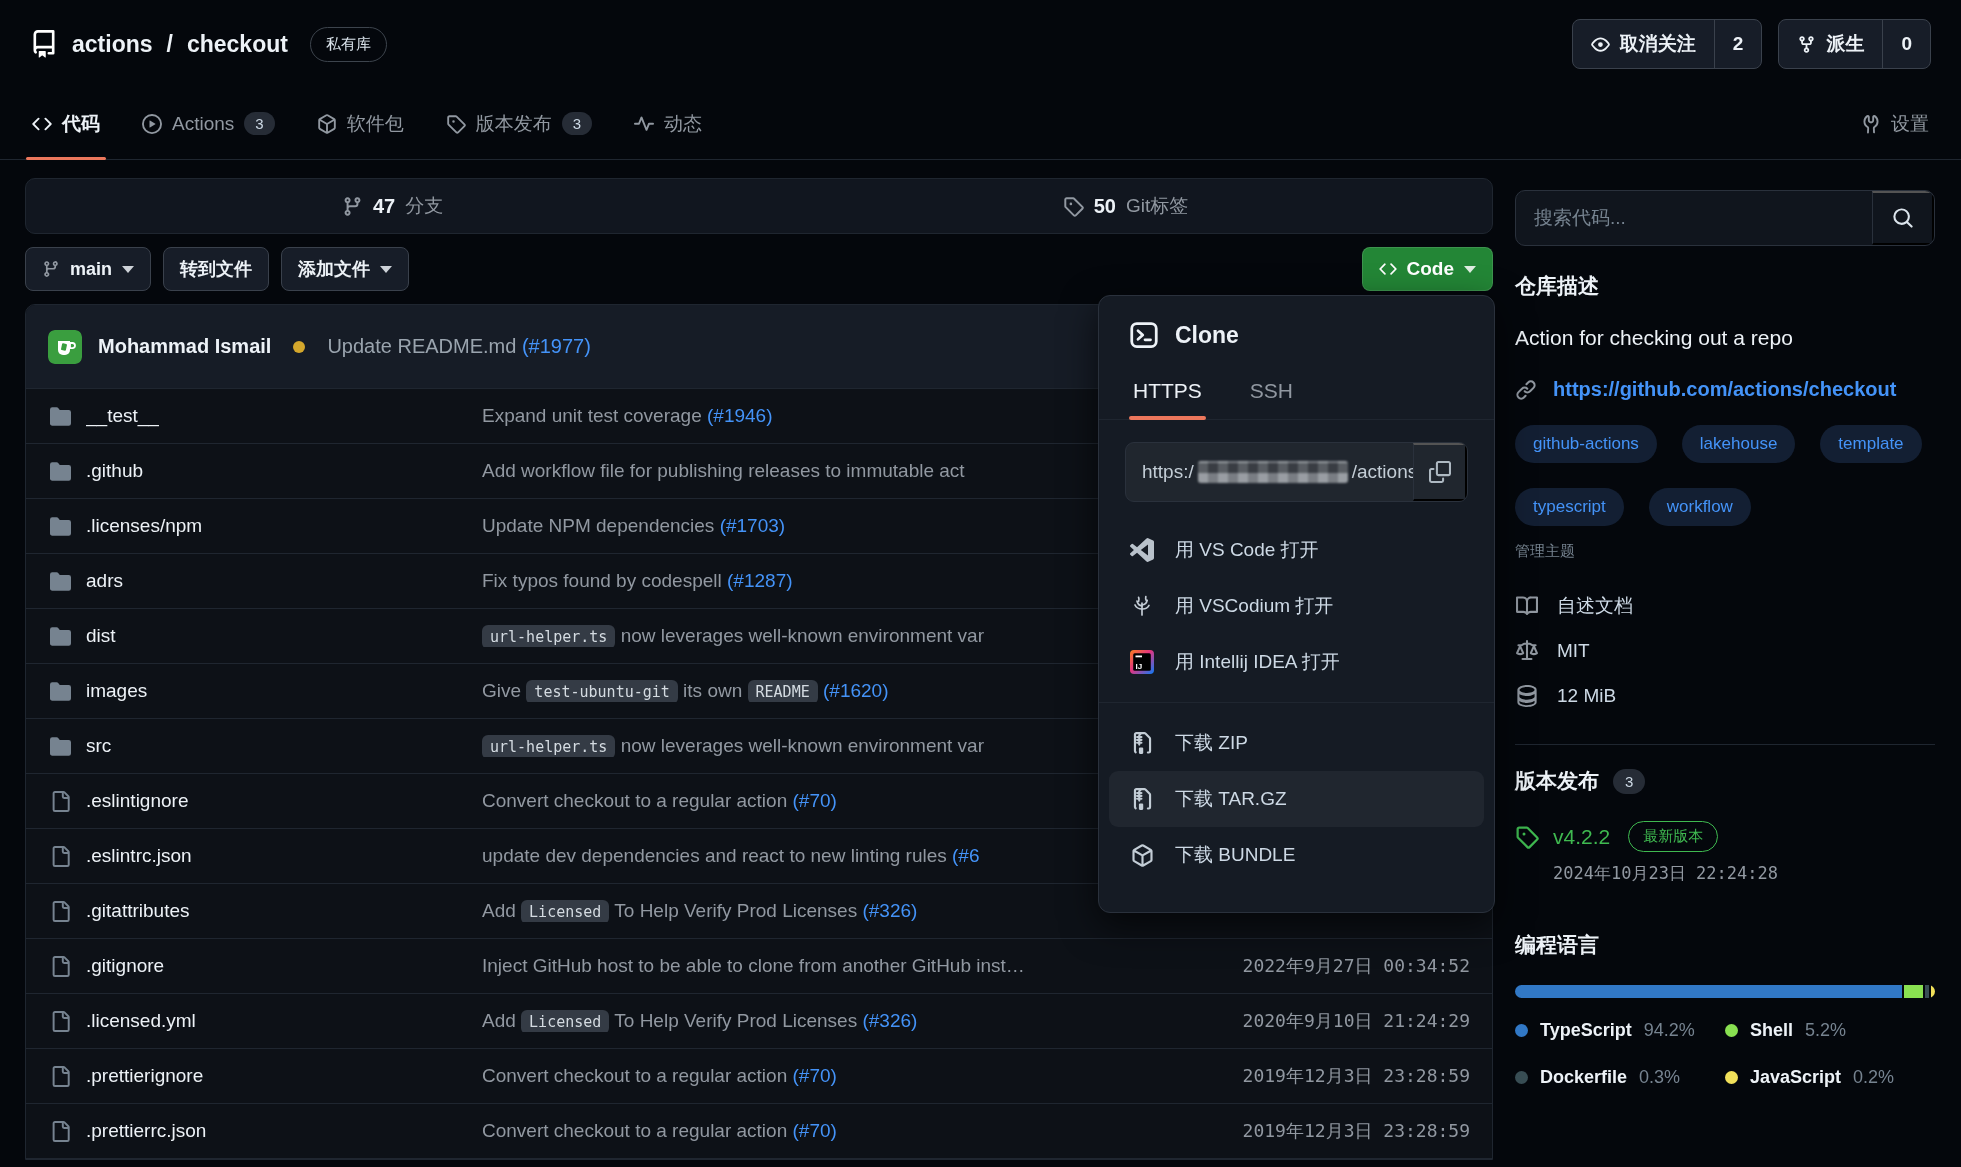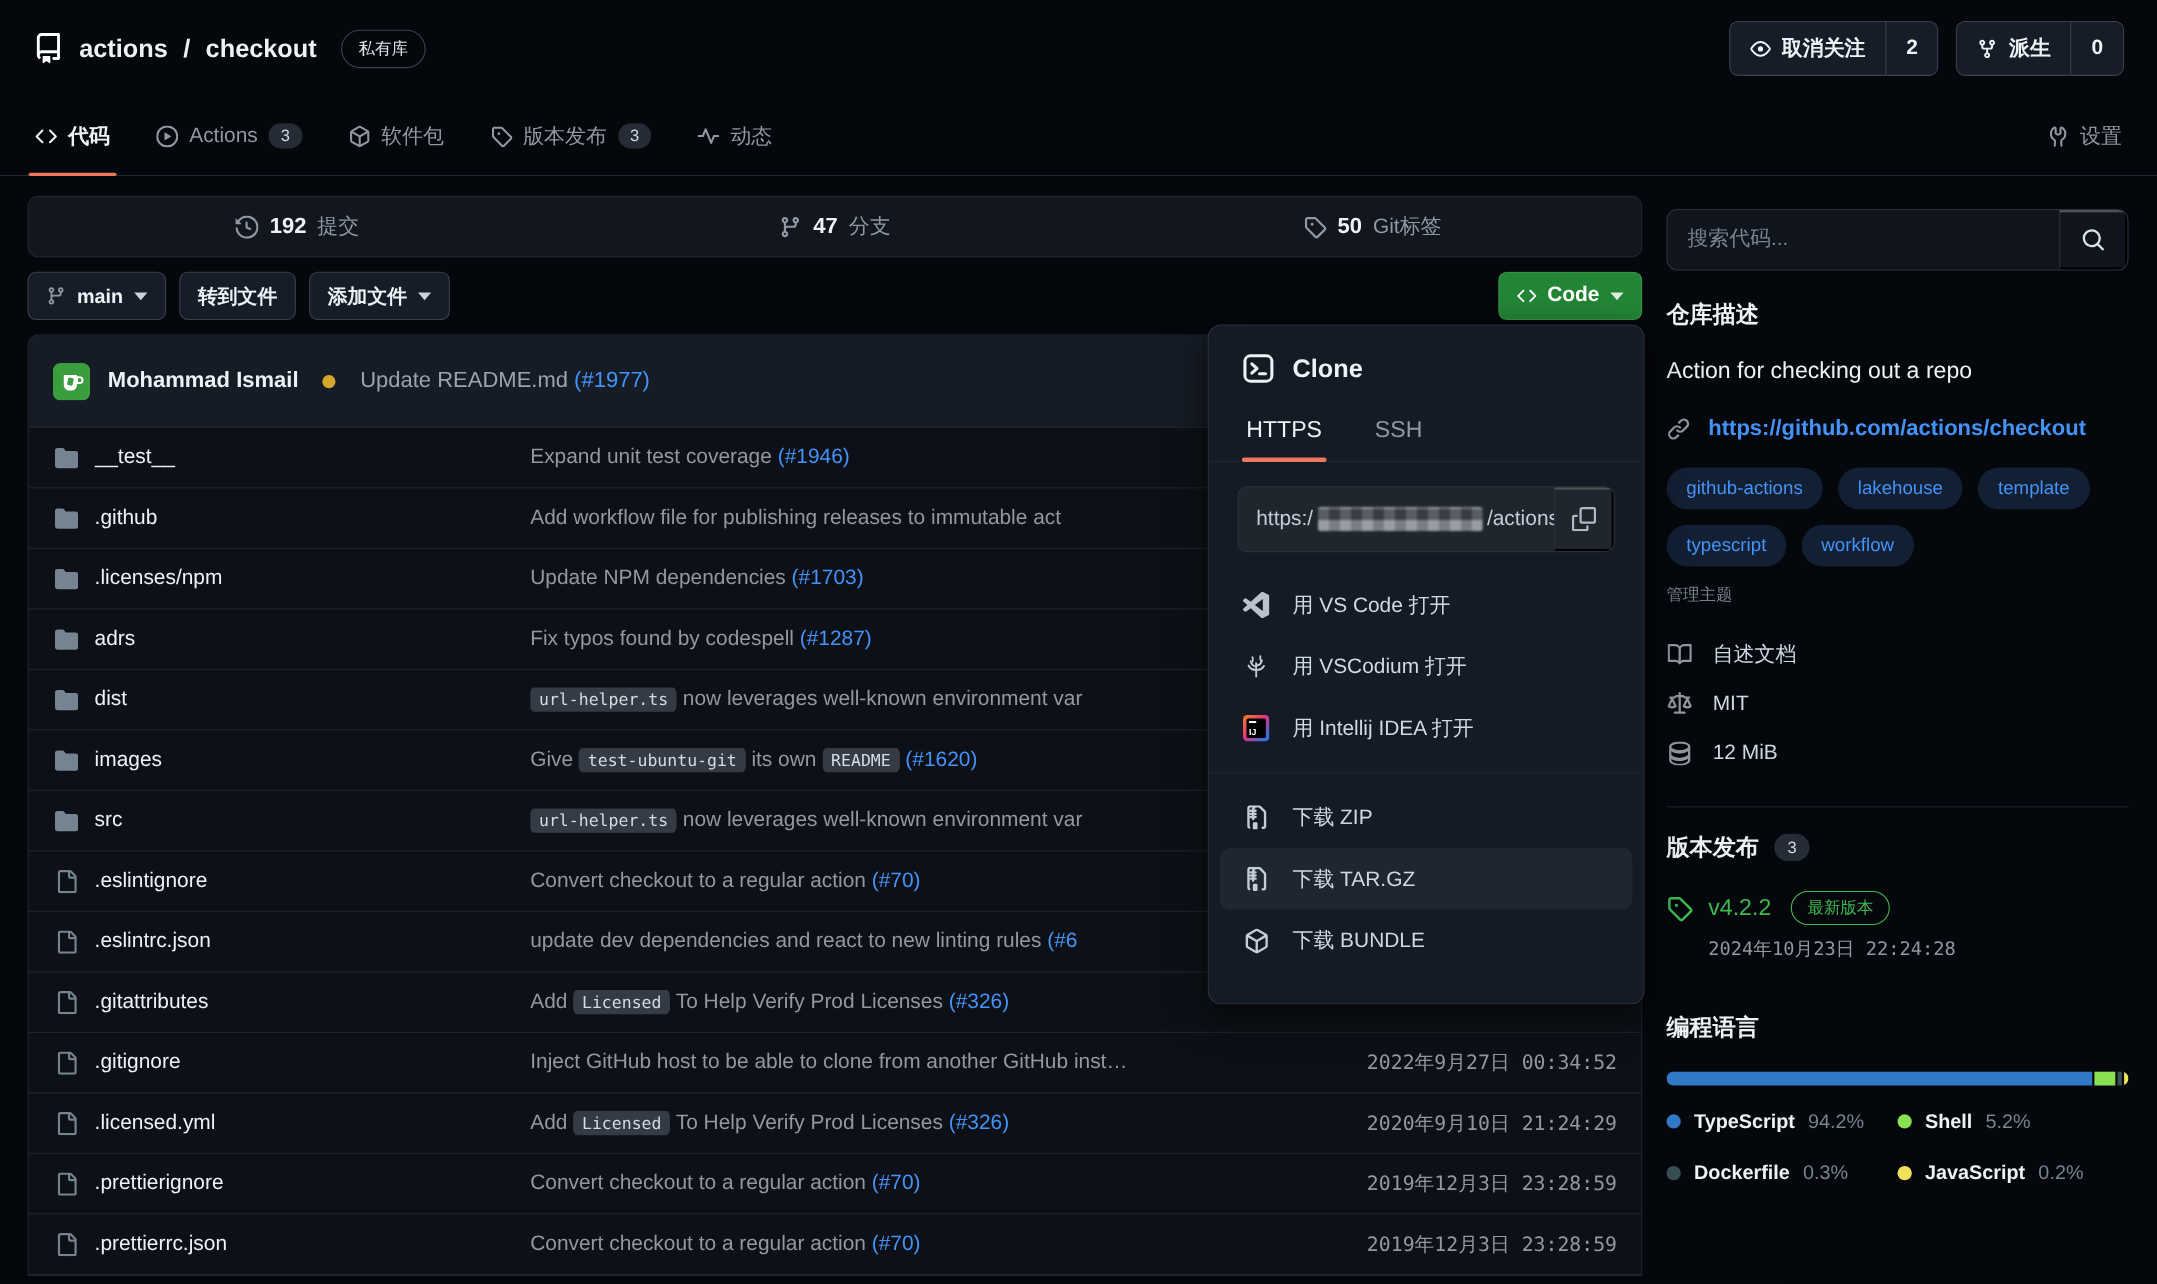--- a/index.html
+++ b/index.html
@@ -109,21 +109,21 @@
   
   .search-box{display:flex;align-items:stretch;height:56px;border:1px solid var(--border);border-radius:10px;overflow:hidden;background:#10151d;}
   .search-input{flex:1;background:transparent;border:none;outline:none;color:var(--text2);font-size:19px;padding:0 18px;font-family:"Liberation Sans", sans-serif;}
   .search-input::placeholder{color:var(--muted2);}
   .search-btn{width:62px;display:flex;align-items:center;justify-content:center;border-left:1px solid var(--border);color:#dbe4ec;cursor:pointer;background:transparent;}
   .sb-title{margin-top:26px;font-size:21px;font-weight:bold;color:var(--text);}
   .sb-desc{margin-top:24px;font-size:21px;color:var(--text);line-height:1.35;}
   .sb-link-row{margin-top:26px;display:flex;align-items:center;gap:16px;}
   .sb-link-row .icon{color:var(--muted);}
   .sb-link{color:var(--blue);font-weight:bold;font-size:20px;text-decoration:none;cursor:pointer;}
-  .topics{margin-top:24px;display:flex;flex-wrap:wrap;gap:14px;}
+  .topics{margin-top:24px;display:flex;flex-wrap:wrap;gap:25px;}
   .topic-pill{background:#131f33;color:var(--blue);font-size:17px;border-radius:999px;padding:9px 18px;text-decoration:none;cursor:pointer;}
   .manage-topics{margin-top:16px;font-size:15px;color:var(--muted2);cursor:pointer;}
   .meta-list{margin-top:22px;}
   .meta-row{display:flex;align-items:center;gap:18px;height:45px;font-size:19px;color:var(--text2);}
   .meta-row .icon{color:var(--muted);width:24px;}
   .sb-divider{height:1px;background:var(--border-soft);margin-top:26px;}
   .rel-head{margin-top:22px;display:flex;align-items:center;gap:14px;}
   .rel-title{font-size:21px;font-weight:bold;color:var(--text);}
   .rel-count{background:#262c36;color:var(--text2);border-radius:999px;font-size:15px;padding:4px 12px;}
   .rel-row{margin-top:26px;display:flex;align-items:center;gap:14px;}
@@ -232,29 +232,20 @@
     </span>
     <span>设置</span>
   </a>
 </nav>
 
 <section class="content-left">
   <div class="stats-bar">
     <a class="stat">
       <span class="icon">
         <svg width="21" height="21" viewBox="0 0 16 16" fill="currentColor">
-            <path d="m.427 1.927 1.215 1.215a8.002 8.002 0 1 1-1.6 5.685.75.75 0 1 1 1.493-.154 6.5 6.5 0 1 0 1.18-4.458l1.358 1.358A.25.25 0 0 1 3.896 6H.25A.25.25 0 0 1 0 5.75V2.104a.25.25 0 0 1 .427-.177ZM7.75 4a.75.75 0 0 1 .75.75v2.992l2.028.812a.75.75 0 0 1-.557 1.392l-2.5-1A.751.751 0 0 1 7 8.25v-3.5A.75.75 0 0 1 7.75 4Z"></path>
-          </svg>
-      </span>
-      <span class="num">192</span>
-      <span>提交</span>
-    </a>
-    <a class="stat">
-      <span class="icon">
-        <svg width="21" height="21" viewBox="0 0 16 16" fill="currentColor">
             <path d="M9.5 3.25a2.25 2.25 0 1 1 3 2.122V6A2.5 2.5 0 0 1 10 8.5H6a1 1 0 0 0-1 1v1.128a2.251 2.251 0 1 1-1.5 0V5.372a2.25 2.25 0 1 1 1.5 0v1.836A2.493 2.493 0 0 1 6 7h4a1 1 0 0 0 1-1v-.628A2.25 2.25 0 0 1 9.5 3.25Zm-6 0a.75.75 0 1 0 1.5 0 .75.75 0 0 0-1.5 0Zm8.25-.75a.75.75 0 1 0 0 1.5.75.75 0 0 0 0-1.5ZM4.25 12a.75.75 0 1 0 0 1.5.75.75 0 0 0 0-1.5Z"></path>
           </svg>
       </span>
       <span class="num">47</span>
       <span>分支</span>
     </a>
     <a class="stat">
       <span class="icon">
         <svg width="21" height="21" viewBox="0 0 16 16" fill="currentColor">
             <path d="M1 7.775V2.75C1 1.784 1.784 1 2.75 1h5.025c.464 0 .91.184 1.238.513l6.25 6.25a1.75 1.75 0 0 1 0 2.474l-5.026 5.026a1.75 1.75 0 0 1-2.474 0l-6.25-6.25A1.752 1.752 0 0 1 1 7.775Zm1.5 0c0 .066.026.13.073.177l6.25 6.25a.25.25 0 0 0 .354 0l5.025-5.025a.25.25 0 0 0 0-.354l-6.25-6.25a.25.25 0 0 0-.177-.073H2.75a.25.25 0 0 0-.25.25ZM6 5a1 1 0 1 1 0 2 1 1 0 0 1 0-2Z"></path>

